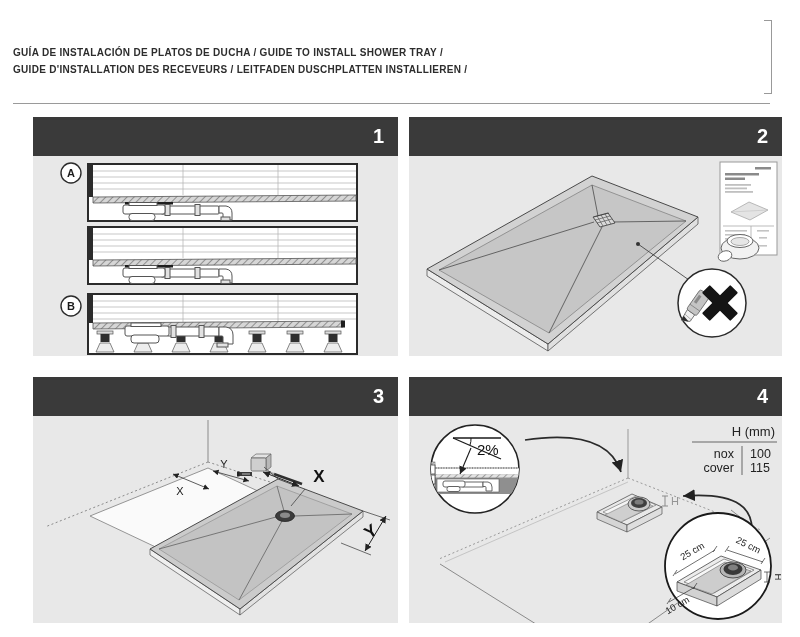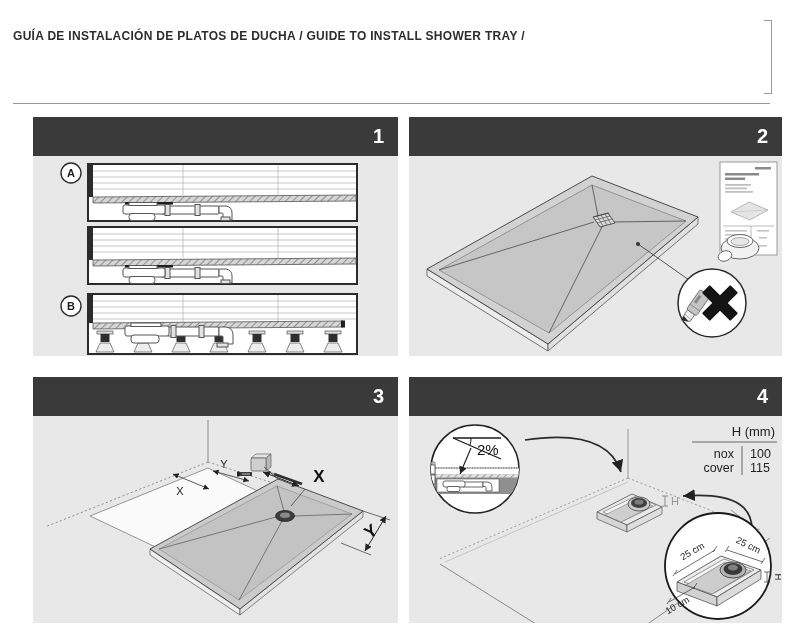--- a/index.html
+++ b/index.html
@@ -1,22 +1,22 @@
 <!DOCTYPE html>
 <html><head>
 <meta charset="utf-8">
 <style>
   html,body{margin:0;padding:0;}
   body{
     width:800px;height:637px;position:relative;overflow:hidden;
     background:#ffffff;font-family:"Liberation Sans",sans-serif;
   }
   .doc-header{
-    position:absolute;left:13px;top:28px;
-    font-size:12px;font-weight:bold;color:#2d2d2d;
+    position:absolute;left:13px;top:44px;
+    font-size:10px;font-weight:bold;color:#2d2d2d;
     letter-spacing:0.3px;line-height:17px;white-space:nowrap;
   }
   .header-rule{
     position:absolute;left:13px;top:103px;width:757px;height:1px;background:#9a9a9a;
   }
   .crop-mark{
     position:absolute;left:764px;top:20px;width:7px;height:72px;
     border-right:1px solid #999;border-top:1px solid #999;border-bottom:1px solid #999;
   }
   .panel{position:absolute;}
@@ -33,20 +33,21 @@
   .panel-body{background:#e8e8e8;overflow:hidden;}
   .panel-p1 .panel-body,.panel-p2 .panel-body{height:200px;}
   .panel-p3 .panel-body,.panel-p4 .panel-body{height:207px;}
   svg{display:block;font-family:"Liberation Sans",sans-serif;}
 </style>
 </head>
 <body>
 
 <div class="doc-header">
   <div>GUÍA DE INSTALACIÓN DE PLATOS DE DUCHA / GUIDE TO INSTALL SHOWER TRAY /</div>
+  <div>GUIDE D'INSTALLATION DES RECEVEURS / LEITFADEN DUSCHPLATTEN INSTALLIEREN /</div>
 </div>
 <div class="header-rule"></div>
 <div class="crop-mark"></div>
 
 <div class="panel panel-p1">
   <div class="panel-head">
     <span>1</span>
   </div>
   <div class="panel-body">
     <svg viewBox="0 0 365 200" width="365" height="200">

